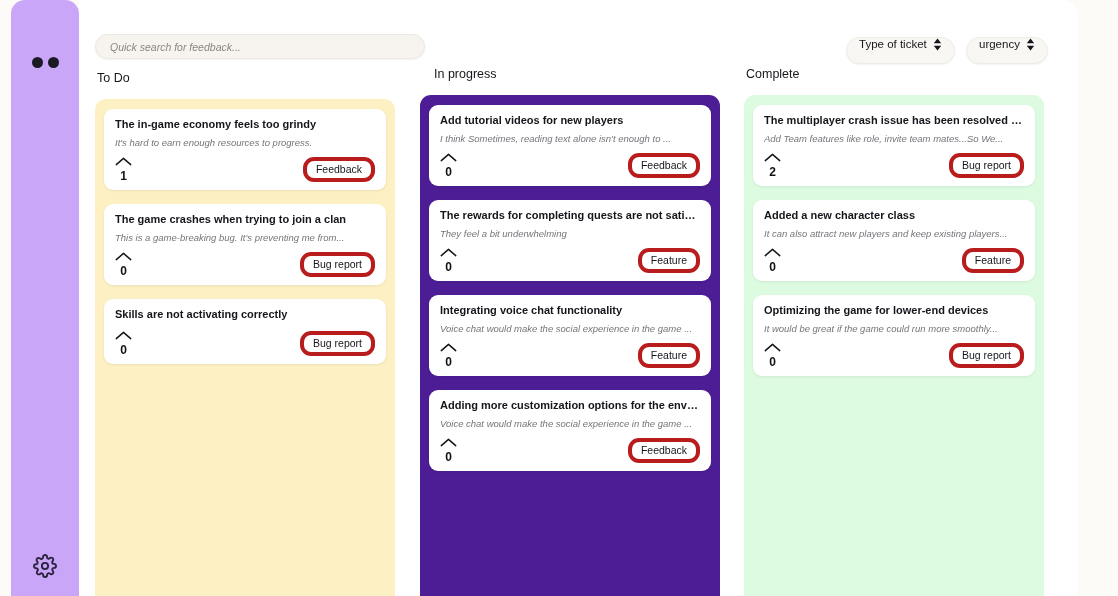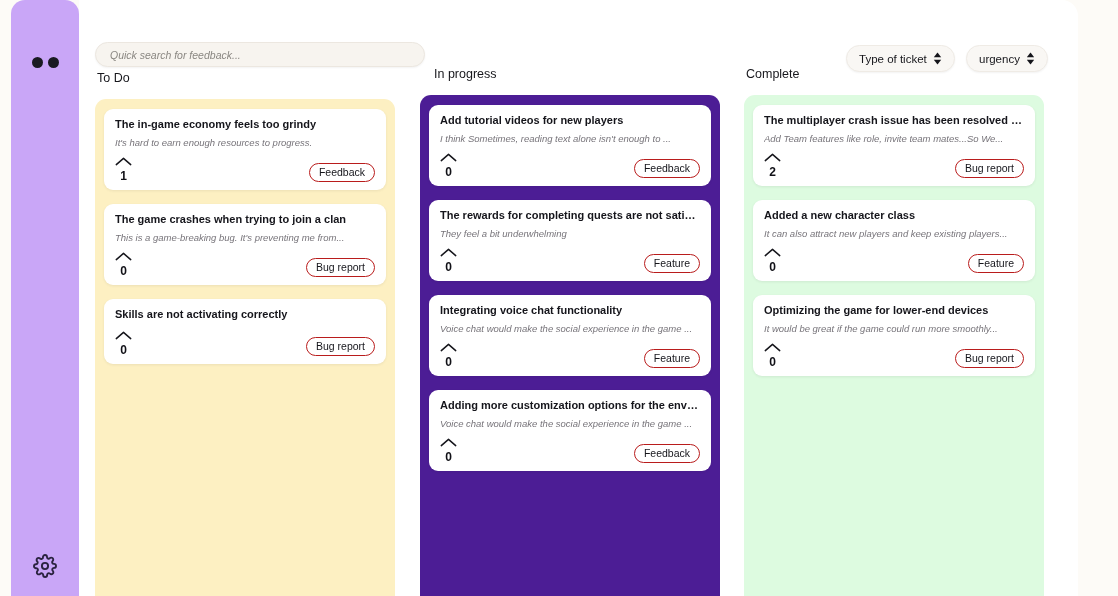--- a/index.html
+++ b/index.html
@@ -64,21 +64,21 @@
     width: 999px;
     height: 596px;
     background: #FFFFFF;
     border-radius: 0 16px 0 0;
     overflow: hidden;
   }
 
   
   #topbar {
     position: absolute;
-    left: 0; top: 12px;
+    left: 0; top: 4px;
     width: 100%;
     height: 66px;
   }
 
   #search-wrap {
     position: absolute;
     left: 16px;
     top: 30px;
     width: 330px;
     height: 25px;
@@ -97,21 +97,20 @@
     outline: none;
     box-shadow: 0 1px 2px rgba(0,0,0,0.05);
   }
   #search-input::placeholder { color: #8a8782; font-style: italic; }
 
   .filter-btn {
     position: absolute;
     top: 33px;
     height: 27px;
     display: flex;
-    align-items: center;
     gap: 6px;
     padding: 0 12px;
     border: 1px solid #EFEBE5;
     border-radius: 14px;
     background: #F9F7F4;
     font-size: 11.5px;
     color: #17171c;
     cursor: pointer;
     box-shadow: 0 1px 2px rgba(0,0,0,0.05);
     white-space: nowrap;
@@ -214,21 +213,21 @@
     padding-right: 4px;
   }
   .vote-count {
     font-size: 12px;
     font-weight: bold;
     color: #111117;
     margin-top: 1px;
   }
 
   .tag {
-    border: 1px solid #b91c1c;
+    border: 4px solid #b91c1c;
     border-radius: 11px;
     padding: 2px 9px 3px 9px;
     font-size: 10.5px;
     color: #15151b;
     background: #fff;
     white-space: nowrap;
     cursor: pointer;
   }
 </style>
 </head>

